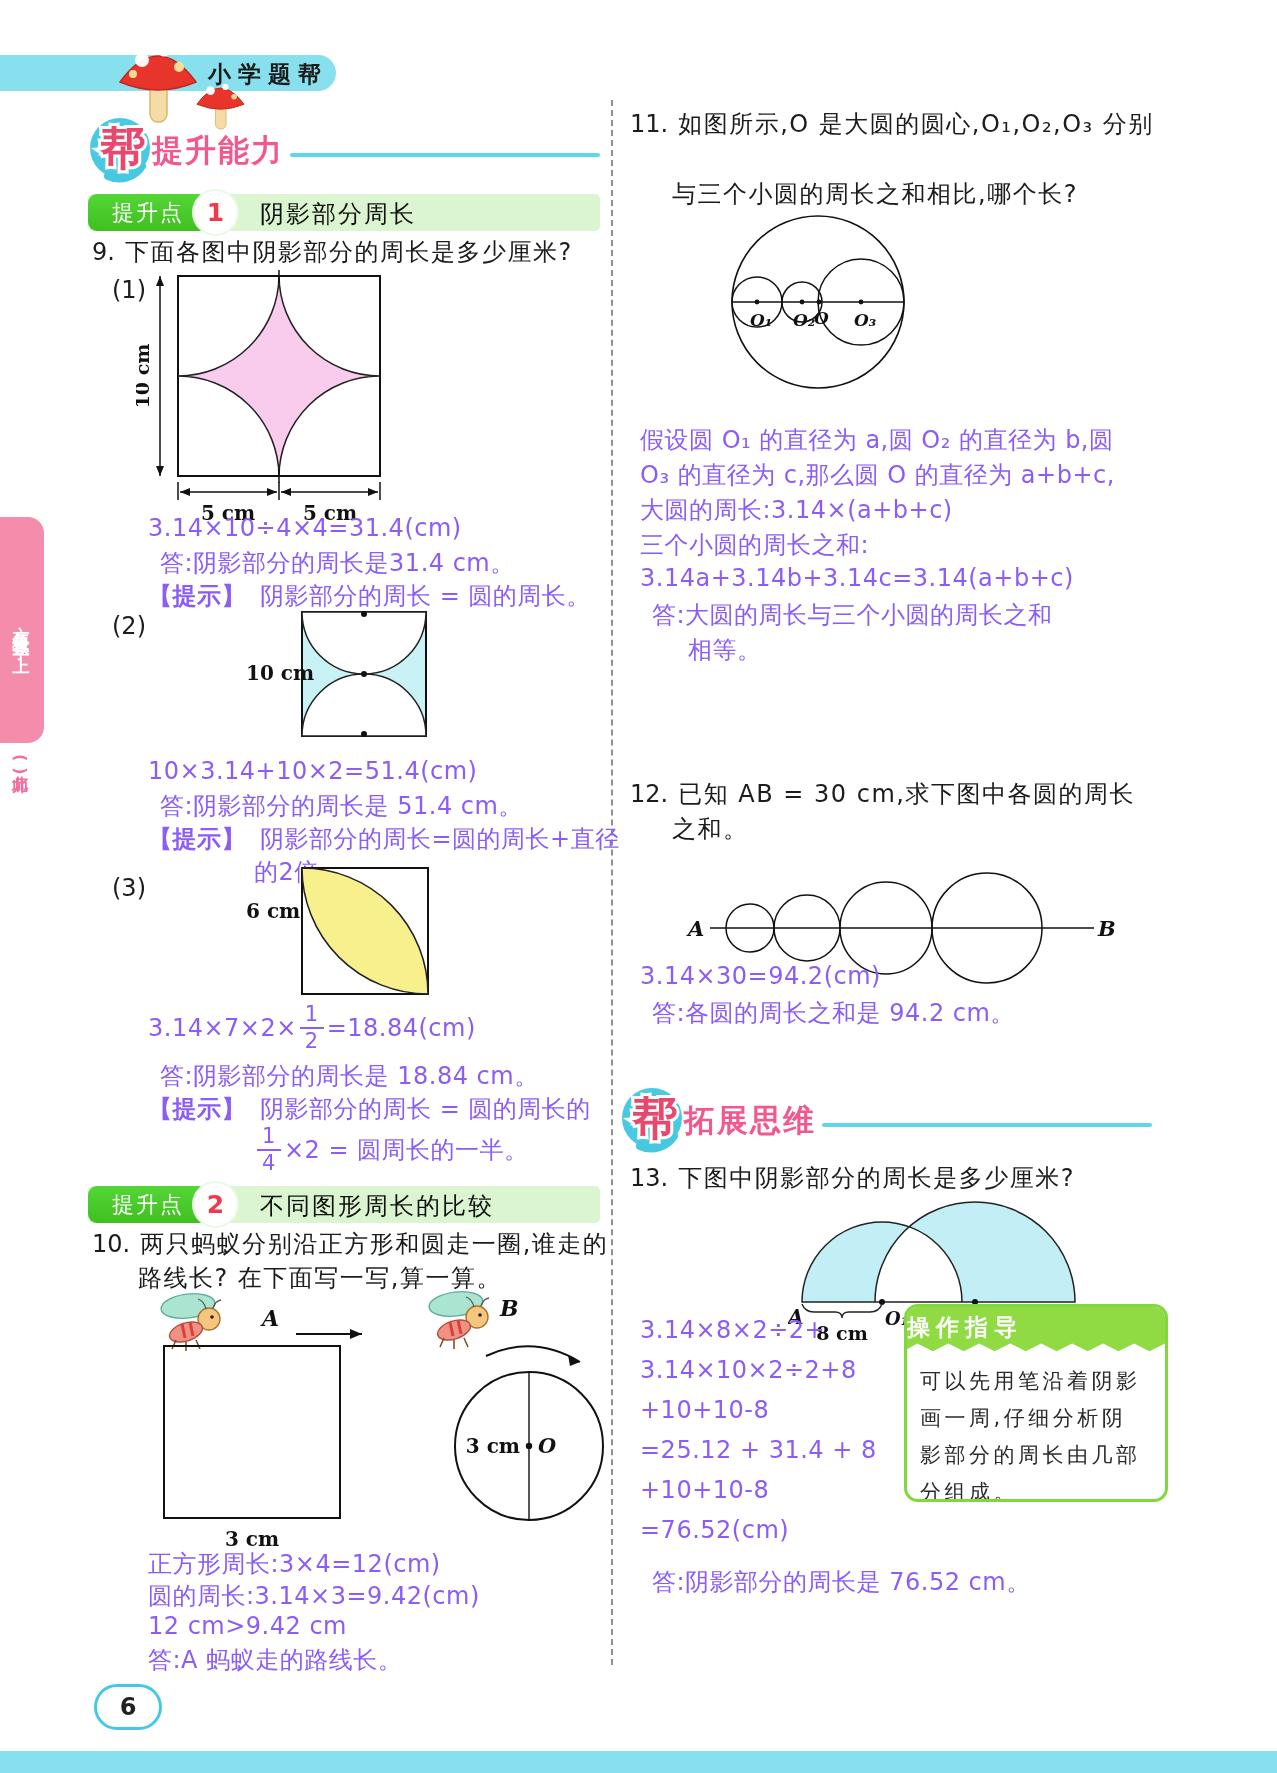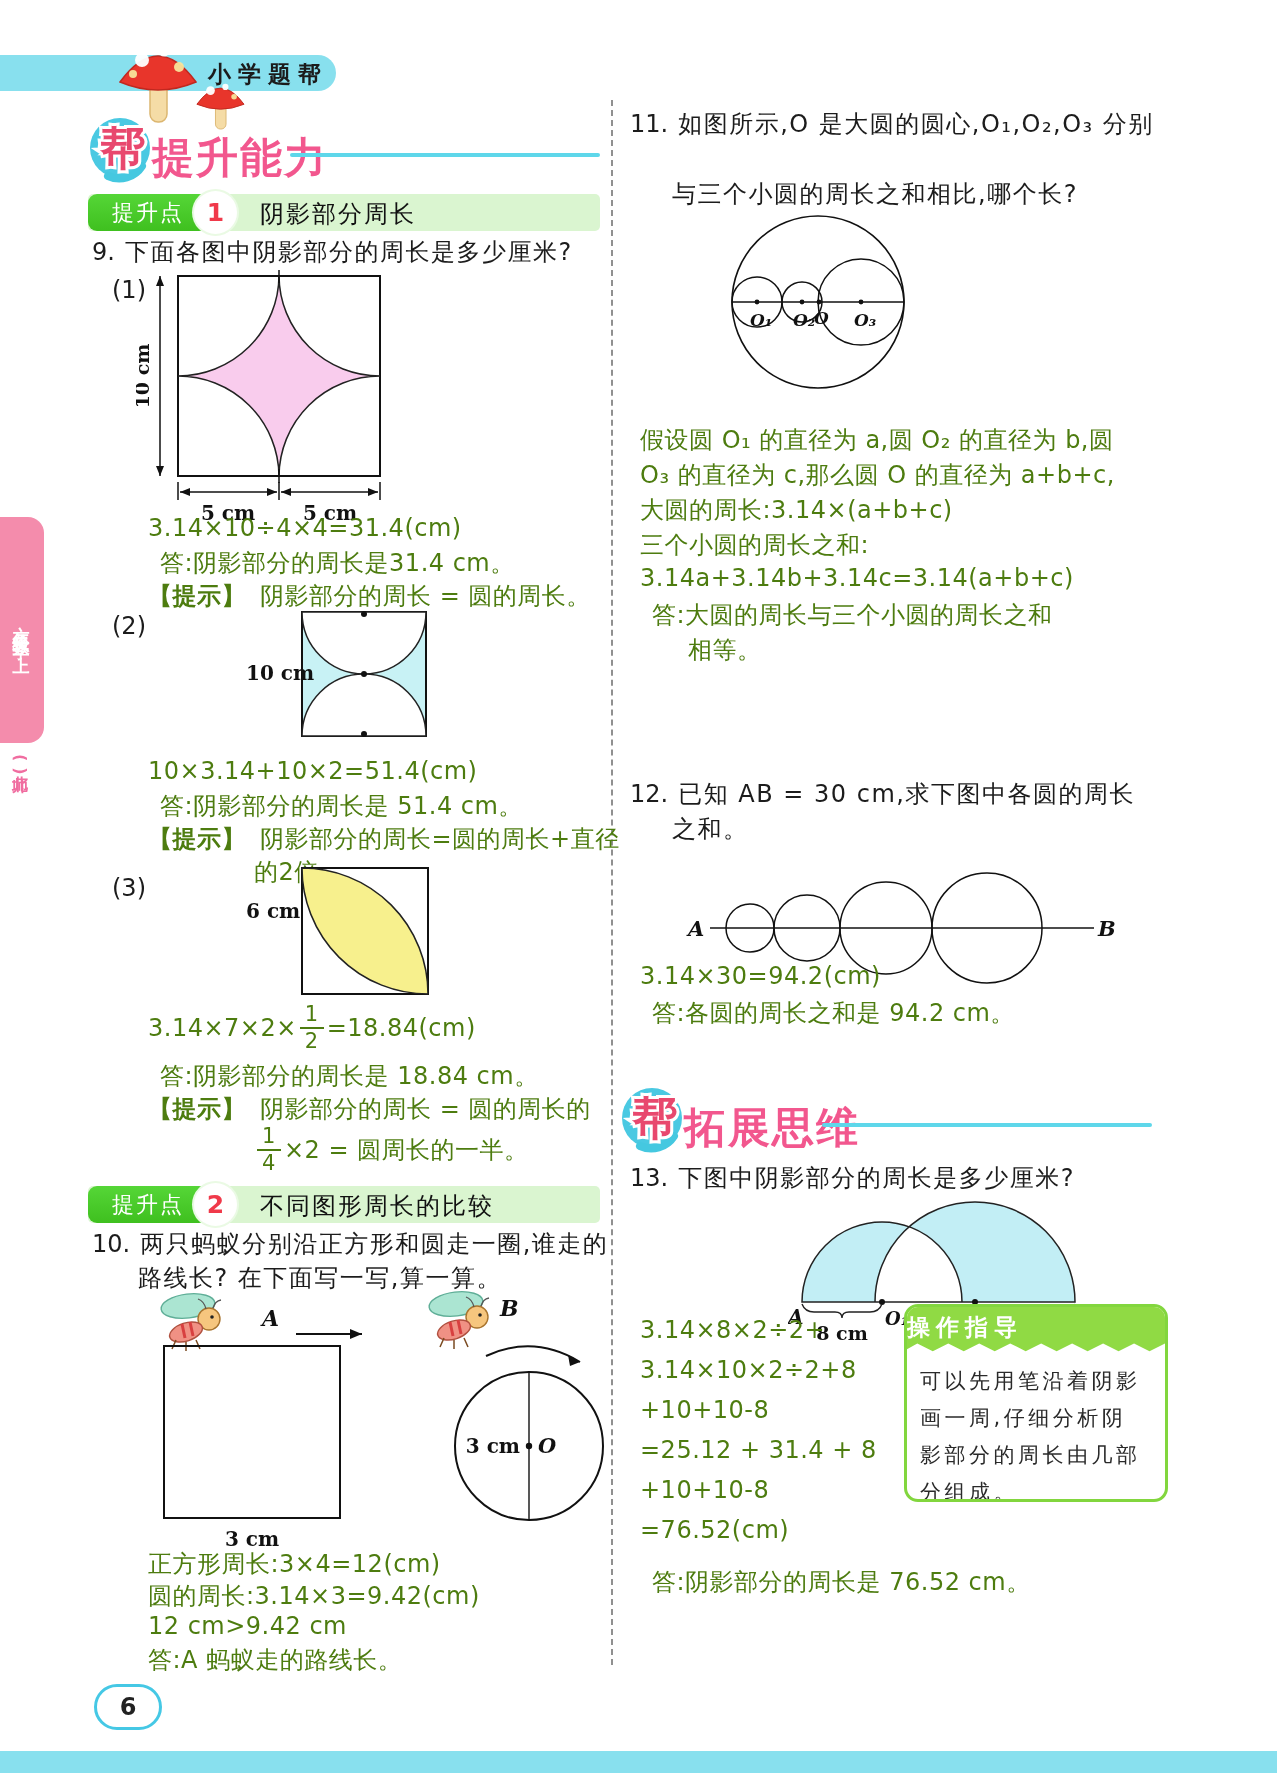--- a/index.html
+++ b/index.html
@@ -17,34 +17,34 @@
 
   
   .side-grade { position:absolute; left:0; top:517px; width:44px; height:226px; background:#f48cac; border-radius:0 16px 16px 0; display:flex; align-items:center; justify-content:center; }
   .side-grade span { writing-mode:vertical-rl; color:#ffffff; font-size:17px; font-weight:bold; letter-spacing:4px; }
   .side-edition { position:absolute; left:9px; top:754px; writing-mode:vertical-rl; color:#f06da0; font-size:16px; font-weight:bold; letter-spacing:2px; }
 
   
   .pagenum { position:absolute; left:94px; top:1684px; width:68px; height:46px; background:#fff; border:3px solid #45c8e5; border-radius:24px; text-align:center; line-height:40px; font-size:24px; font-weight:bold; color:#222; }
 
   
-  .sec-title { font-size:42px; font-weight:bold; color:#f2578e; letter-spacing:2px; }
+  .sec-title { font-size:31px; font-weight:bold; color:#f2578e; letter-spacing:2px; }
   .sec-line { position:absolute; height:4px; background:#5ed7ea; border-radius:2px; }
 
   
   .point-row { position:absolute; height:37px; }
   .point-strip { position:absolute; left:0; top:0; width:512px; height:37px; background:#daf5d0; border-radius:5px; }
   .point-badge { position:absolute; left:0; top:0; width:120px; height:37px; background:linear-gradient(#55d637,#3fc01f); border-radius:9px; color:#fff; font-weight:normal; font-size:22px; text-align:center; line-height:37px; letter-spacing:2px; }
   .point-circle { position:absolute; left:106px; top:-3px; width:43px; height:43px; background:#ffffff; border-radius:50%; text-align:center; line-height:43px; color:#f0394a; font-weight:bold; font-size:25px; box-shadow:0 0 0 2px #eafae4; }
   .point-title { position:absolute; left:172px; top:4px; font-size:24px; color:#111; letter-spacing:2px; }
 
   
   .qt { font-size:24px; color:#1c1c1c; letter-spacing:1.5px; }
   .qnum { font-size:24px; color:#1c1c1c; margin-right:10px; }
-  .mg { font-size:24px; color:#4d7c0f; letter-spacing:0.5px; }
+  .mg { font-size:24px; color:#8b5cf6; letter-spacing:0.5px; }
   .mg .tag { font-weight:bold; margin-right:14px; }
   .figlabel { font-size:24px; color:#1c1c1c; }
 
   .frac { display:inline-block; vertical-align:middle; text-align:center; font-size:21px; line-height:1; margin:0 3px; }
   .frac .fn { display:block; padding:0 5px 2px; border-bottom:2px solid currentColor; }
   .frac .fd { display:block; padding-top:2px; }
 
   
   .divider { position:absolute; left:611px; top:100px; height:1565px; border-left:2px dashed #909090; }
 

